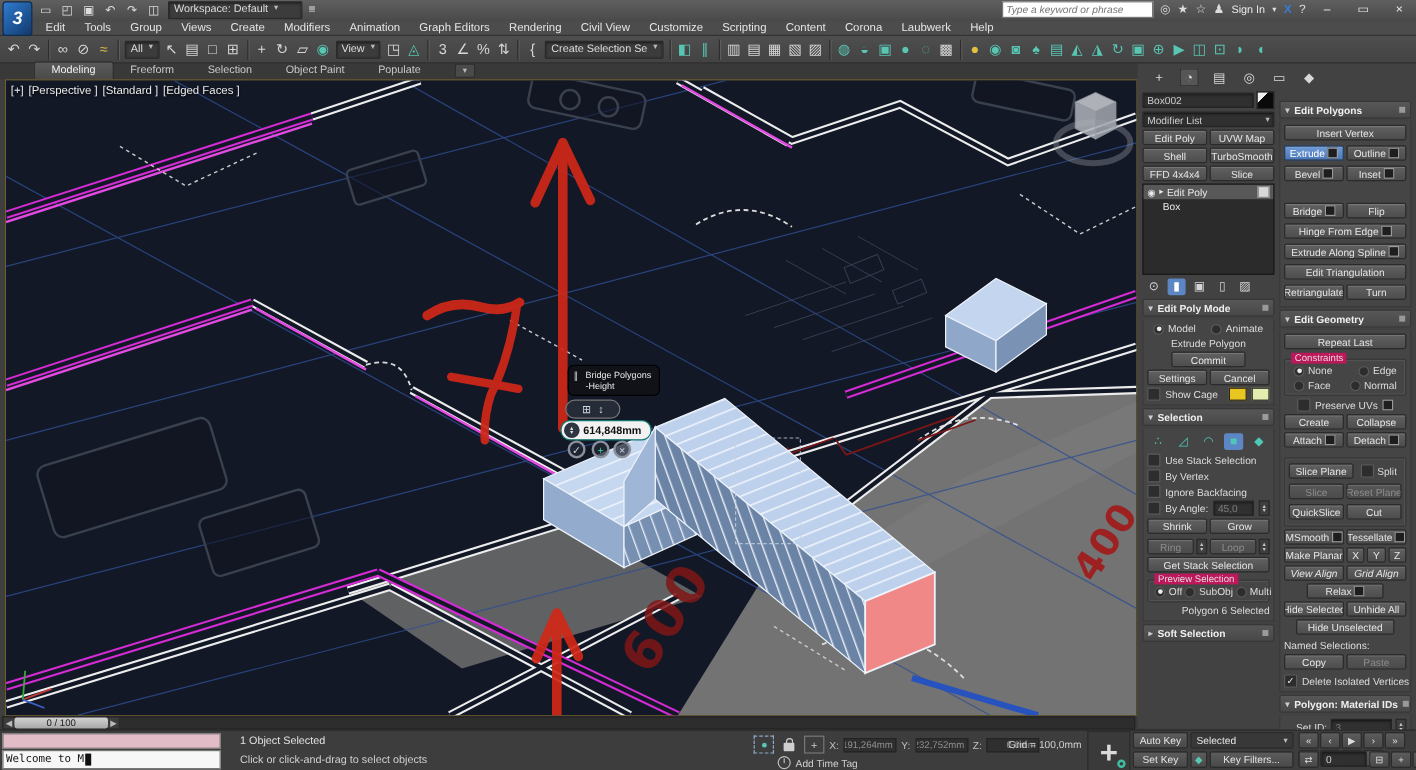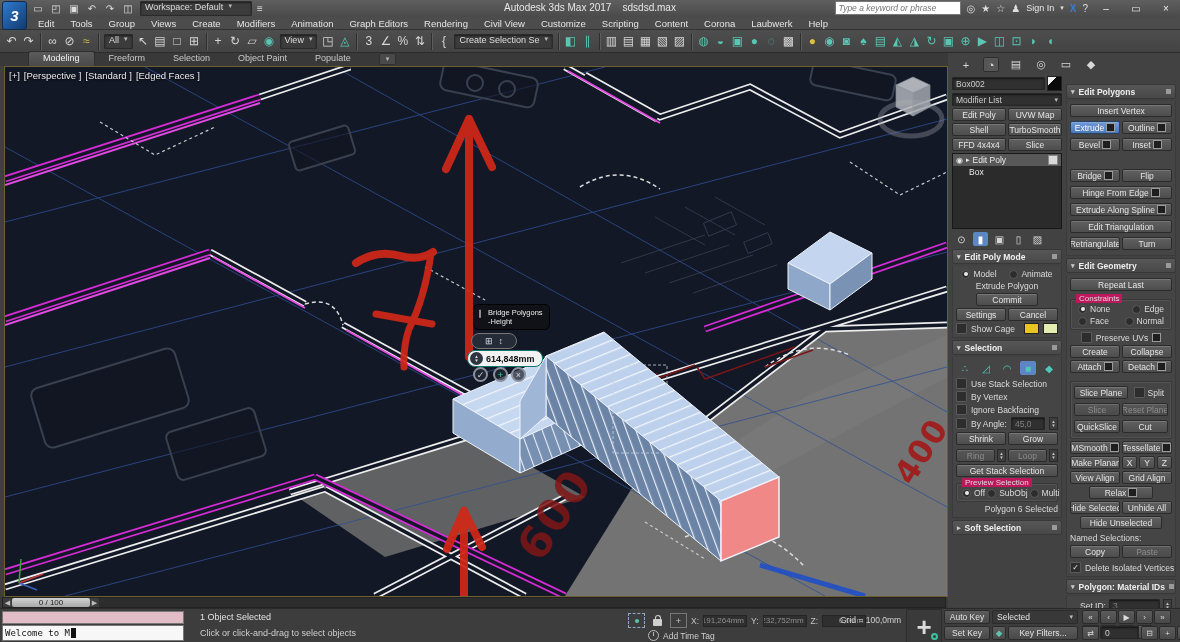--- a/index.html
+++ b/index.html
@@ -154,24 +154,20 @@
         <div class="qbtn">▣</div>
         <div class="qbtn">↶</div>
         <div class="qbtn">↷</div>
         <div class="qbtn">◫</div>
       </div>
     <div class="tdrop" style="margin-left:4px;width:102px;">
       <span>Workspace: Default</span>
       <span class="dd">▾</span>
     </div>
     <div class="qbtn">≡</div>
-    <div id="title-center">
-      <span>Autodesk 3ds Max 2017</span>&nbsp;&nbsp;&nbsp;
-      <span>sdsdsd.max</span>
-    </div>
     <div id="title-right">
       <input id="searchbox" placeholder="Type a keyword or phrase" style="">
       <span class="titleicon">◎</span>
       <span class="titleicon">★</span>
       <span class="titleicon">☆</span>
       <span class="titleicon">♟</span>
       <span style="font-size:9px;">Sign In</span>
       <span class="titleicon" style="font-size:7px;">▾</span>
       <span class="titleicon" style="color:#3a7bd5;font-weight:bold;">X</span>
       <span class="titleicon">?</span>
@@ -722,21 +718,21 @@
               <div class="row" style="justify-content: center; margin-bottom: 2px;">
                 <span class="btn">MSmooth<span class="sbox"></span></span>
                 <span class="btn">Tessellate<span class="sbox"></span></span>
               </div>
               <div class="row" style="justify-content: center; margin-bottom: 2px;">
                 <span class="btn" style="flex: 2.6 1 0%;">Make Planar</span>
                 <span class="btn" style="flex: 0.55 1 0%;">X</span>
                 <span class="btn" style="flex: 0.55 1 0%;">Y</span>
                 <span class="btn" style="flex: 0.55 1 0%;">Z</span>
               </div>
-              <div class="row" style="justify-content: space-between; margin-bottom: 2px;">
+              <div class="row" style="justify-content: space-between; margin-bottom: 2px; font-style: italic;">
                 <span class="btn">View Align</span>
                 <span class="btn">Grid Align</span>
               </div>
               <div class="row" style="justify-content: center; margin-bottom: 2px;">
                 <span class="btn" style="flex: 0.6 1 0%;">Relax<span class="sbox"></span></span>
               </div>
               <div class="row" style="justify-content: center; margin-bottom: 2px;">
                 <span class="btn">Hide Selected</span>
                 <span class="btn">Unhide All</span>
               </div>

